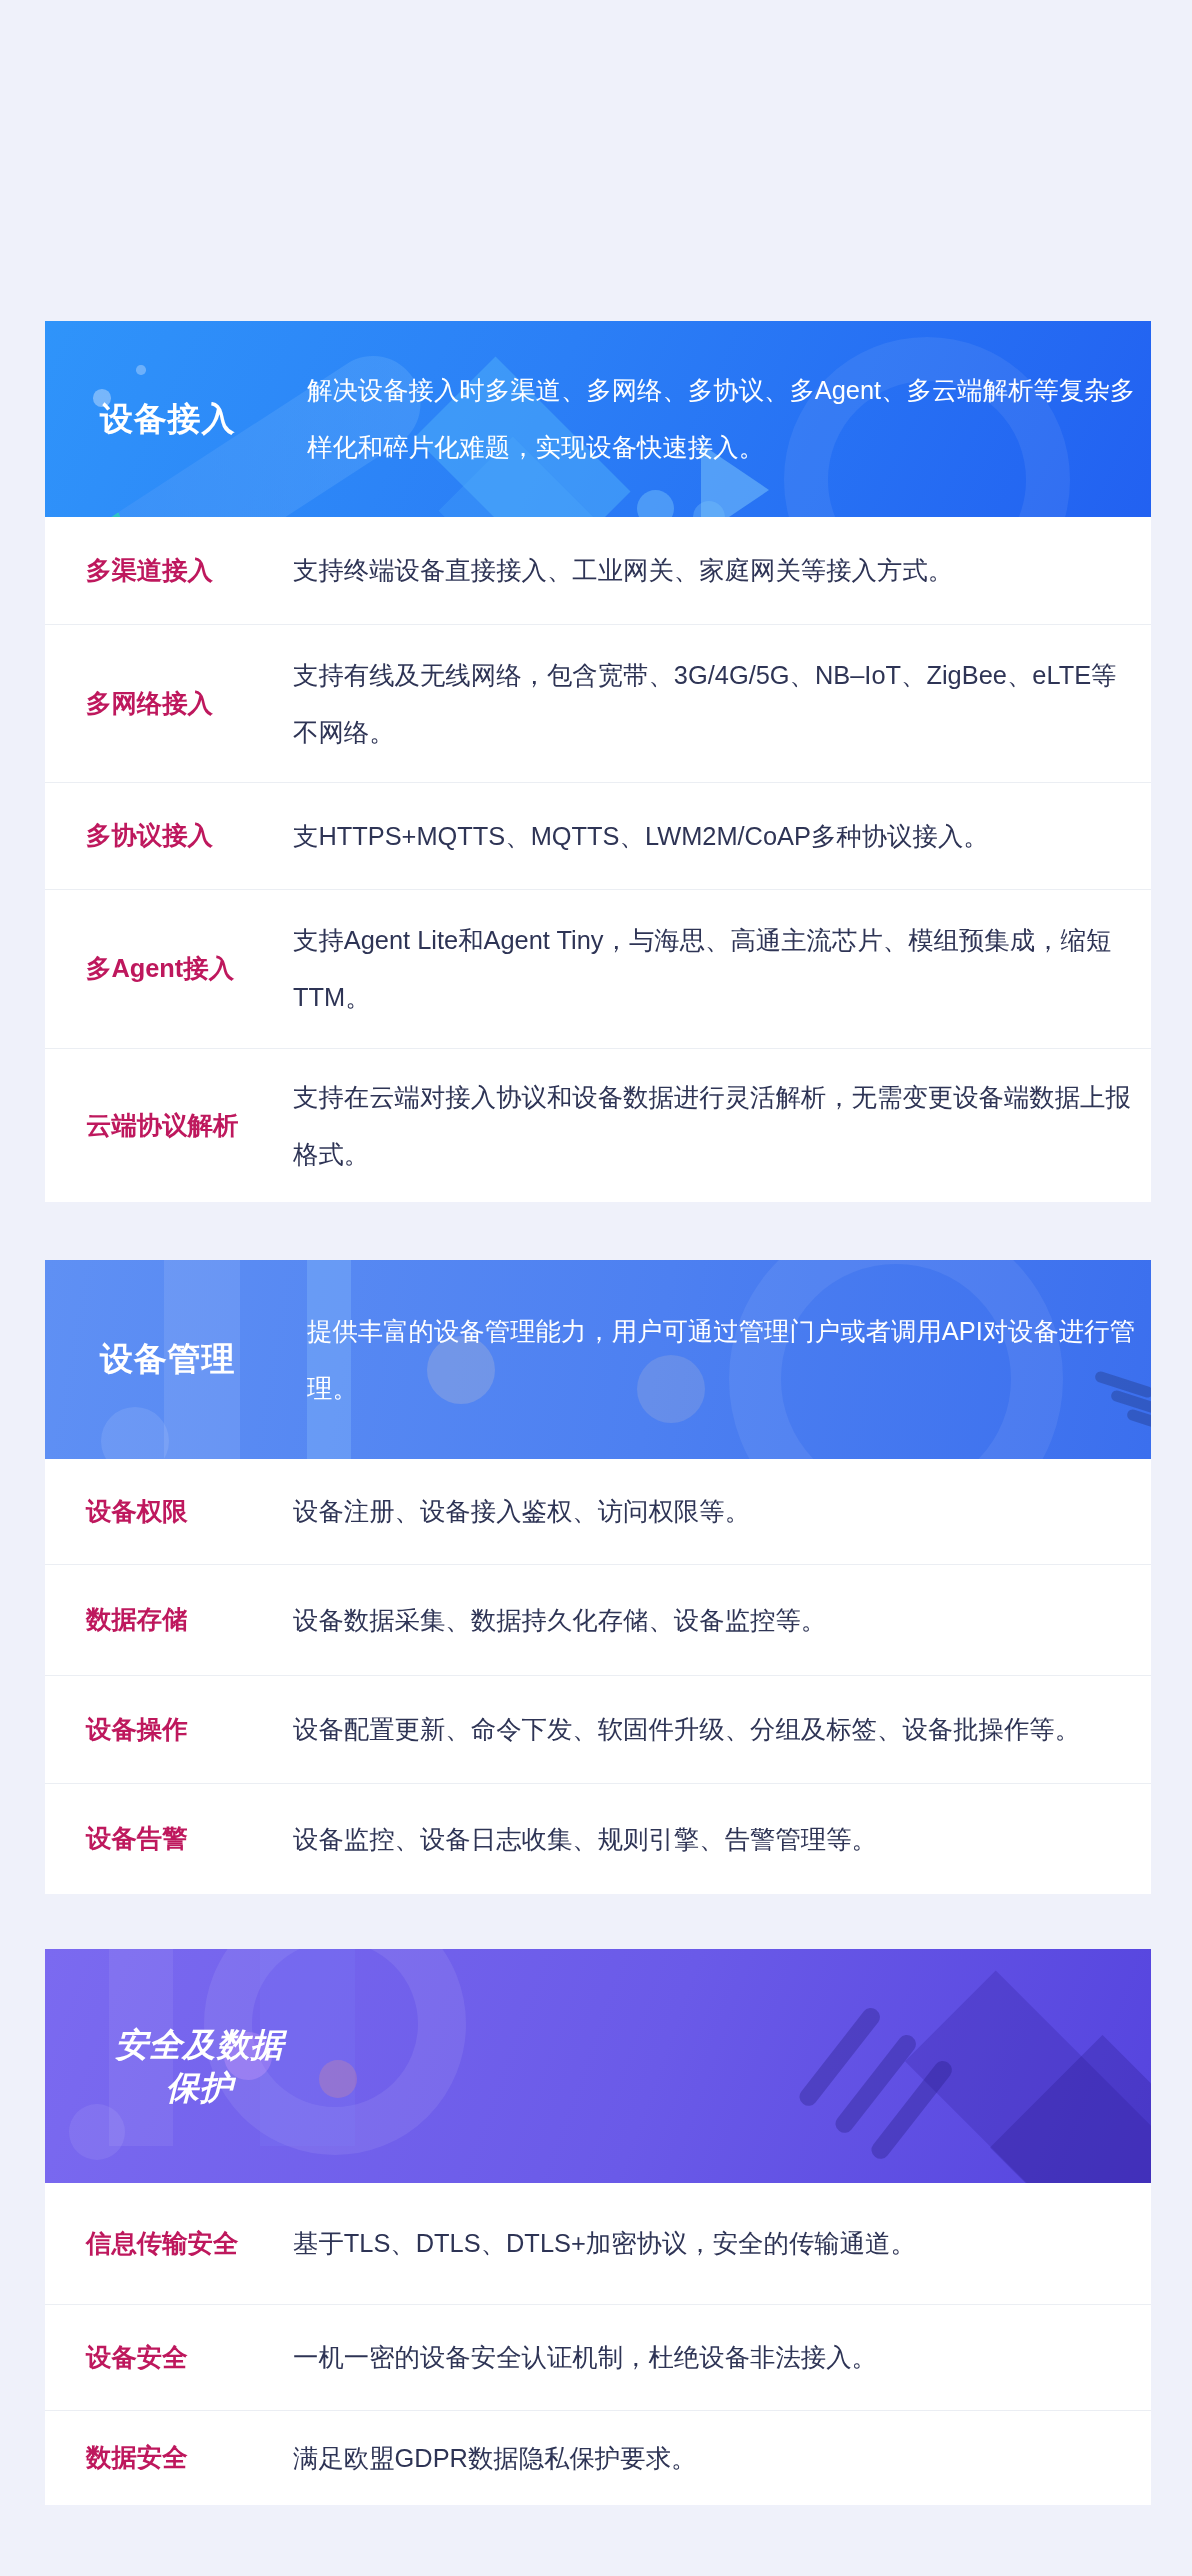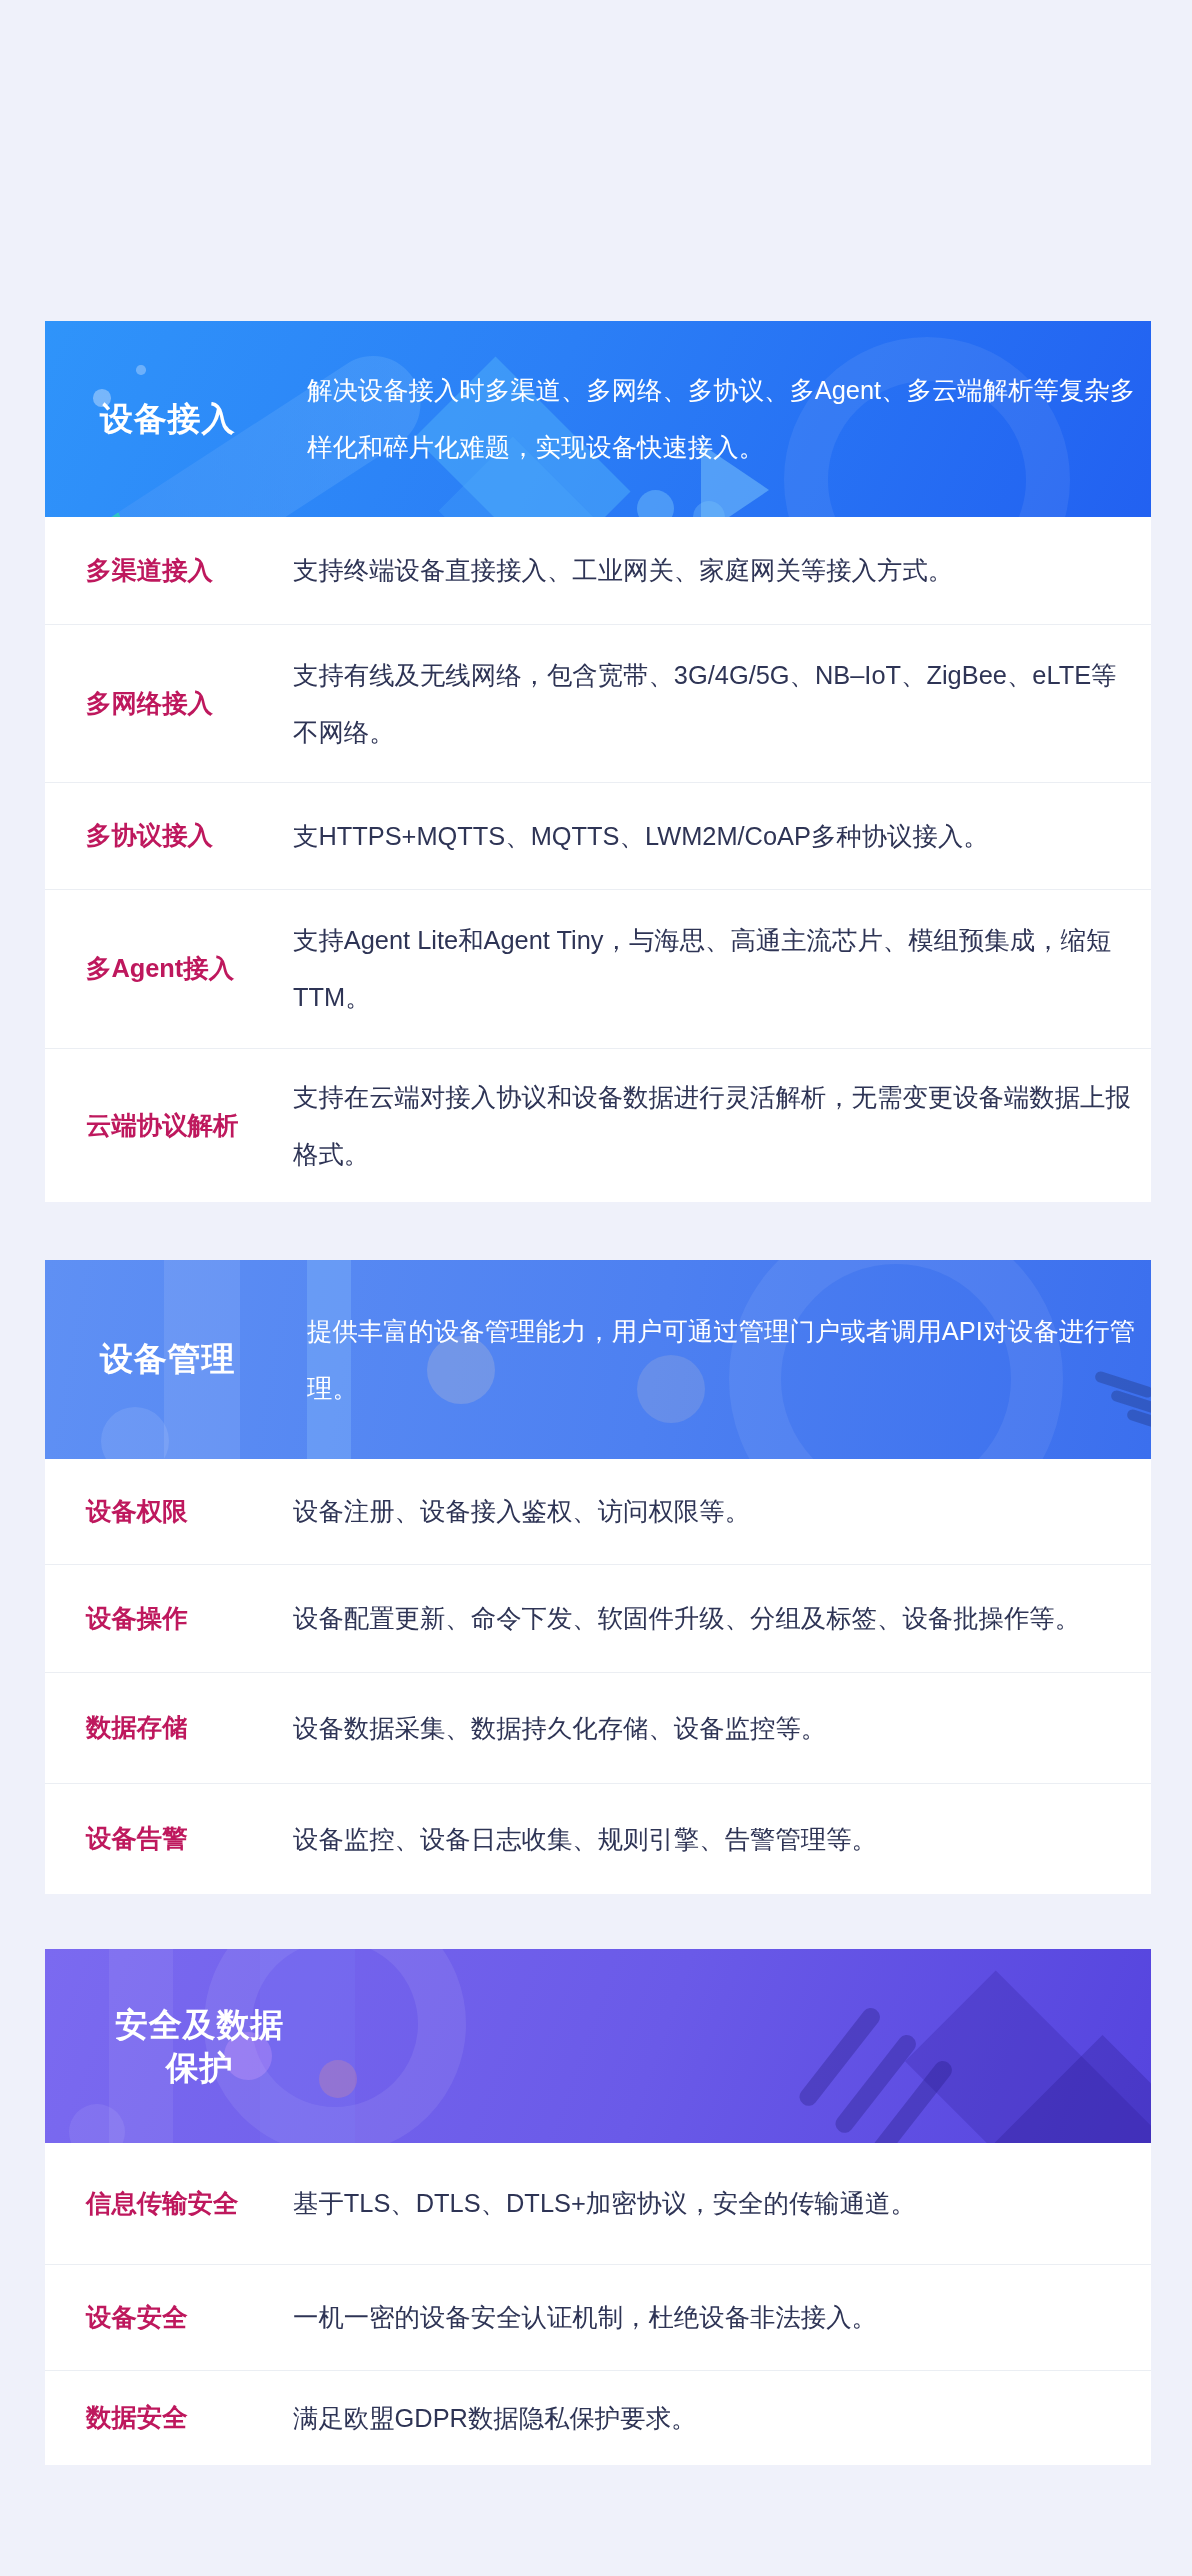--- a/index.html
+++ b/index.html
@@ -20,21 +20,21 @@
 
   .card-header {
     position:relative;
     display:flex; align-items:center;
     padding-left:55px; box-sizing:border-box;
     overflow:hidden;
     color:#ffffff;
   }
   #card1 .card-header { height:196px; background:linear-gradient(115deg,#2f94fa 0%,#2b7ff6 45%,#2261f1 100%); }
   #card2 .card-header { height:199px; background:linear-gradient(100deg,#5f90f4 0%,#4d80f1 55%,#3b6fee 100%); }
-  #card3 .card-header { height:194px; background:linear-gradient(110deg,#7b6af0 0%,#6a5ae8 55%,#5544de 100%); }
+  #card3 .card-header { height:234px; background:linear-gradient(110deg,#7b6af0 0%,#6a5ae8 55%,#5544de 100%);font-style:italic; }
 
   .header-title {
     position:relative; z-index:2;
     width:207px; flex:0 0 207px;
     font-size:33px; font-weight:bold; letter-spacing:0.8px;
   }
   .header-title.wrap {
     width:199px; flex:0 0 199px;
     text-align:center; white-space:pre-line; line-height:43px;
   }
@@ -150,27 +150,27 @@
     <span class="deco d2-s2"></span>
     <span class="deco d2-s3"></span>
     <h2 class="header-title" style="margin:0;">设备管理</h2>
     <p class="header-desc" style="margin:0;">提供丰富的设备管理能力，用户可通过管理门户或者调用API对设备进行管理。</p>
   </header>
 
   <div class="row" style="min-height:105px;">
     <div class="row-label">设备权限</div>
     <div class="row-desc">设备注册、设备接入鉴权、访问权限等。</div>
   </div>
+  <div class="row" style="min-height:111px;">
+    <div class="row-label">数据存储</div>
+    <div class="row-desc">设备数据采集、数据持久化存储、设备监控等。</div>
+  </div>
   <div class="row" style="min-height:108px;">
     <div class="row-label">设备操作</div>
     <div class="row-desc">设备配置更新、命令下发、软固件升级、分组及标签、设备批操作等。</div>
-  </div>
-  <div class="row" style="min-height:111px;">
-    <div class="row-label">数据存储</div>
-    <div class="row-desc">设备数据采集、数据持久化存储、设备监控等。</div>
   </div>
   <div class="row" style="min-height:111px;">
     <div class="row-label">设备告警</div>
     <div class="row-desc">设备监控、设备日志收集、规则引擎、告警管理等。</div>
   </div>
 </section>
 
 <section class="card" id="card3">
   <header class="card-header">
     <span class="deco d3-ring"></span>

